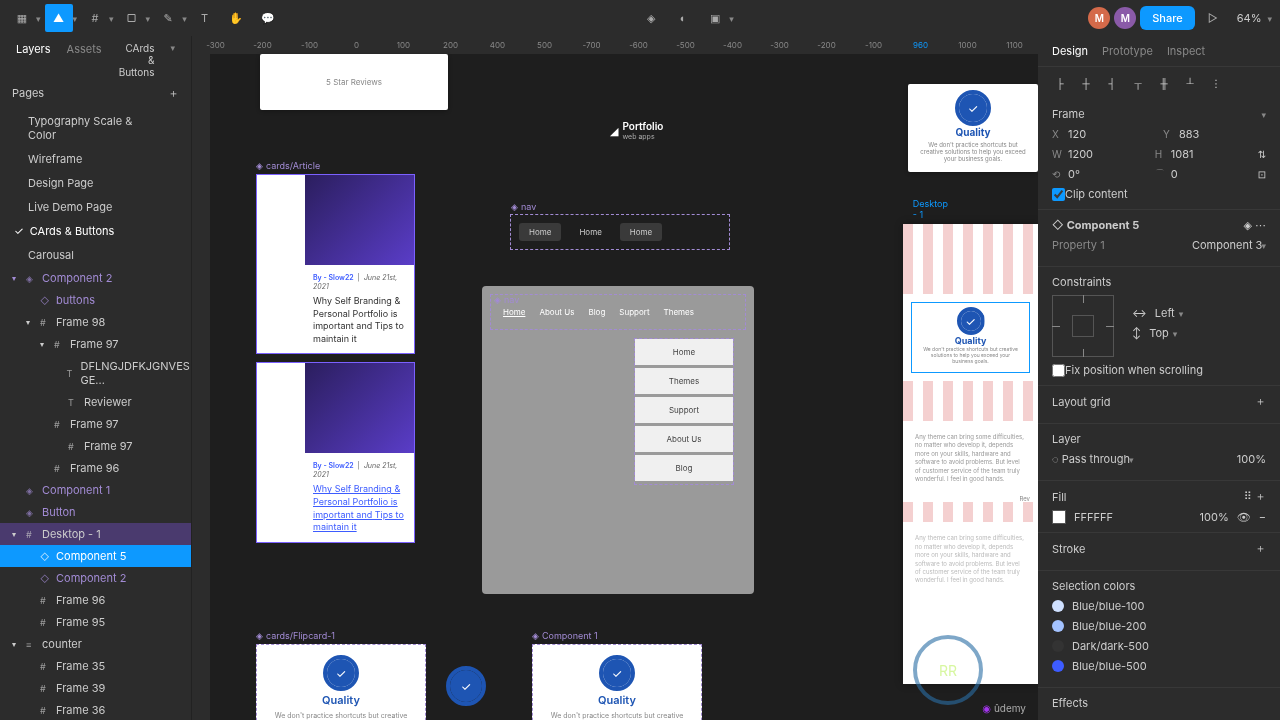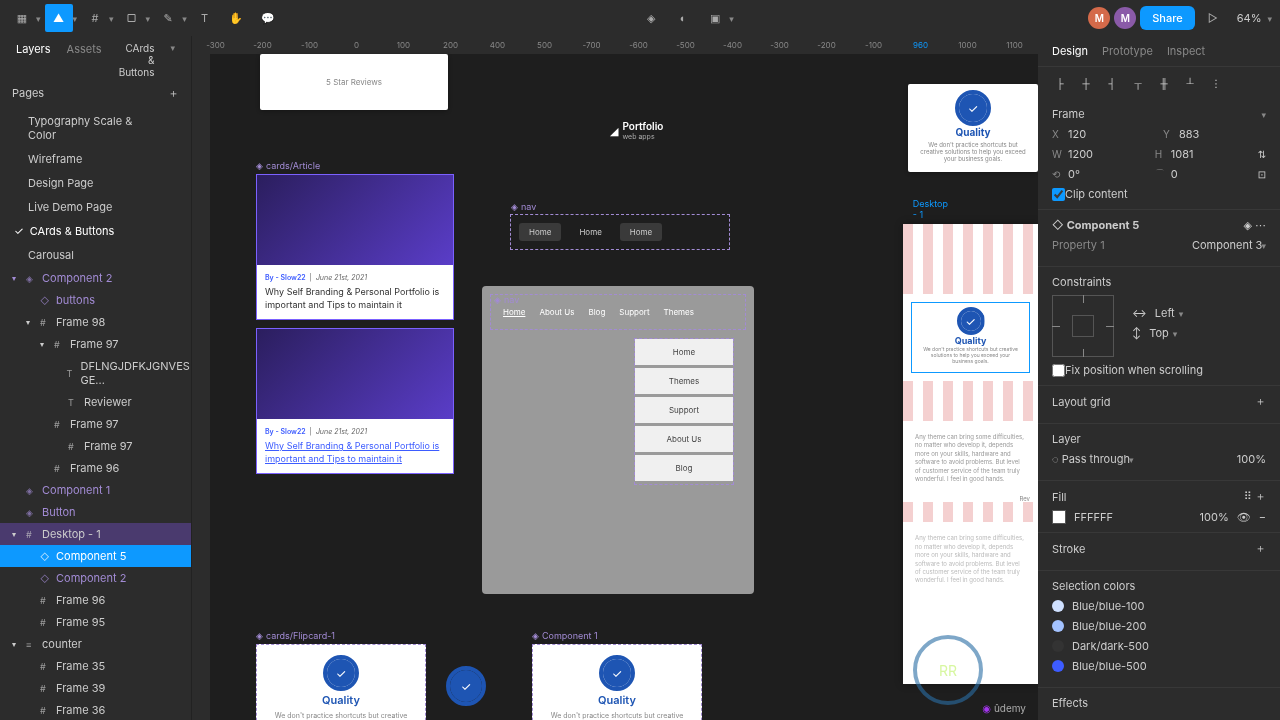--- a/index.html
+++ b/index.html
@@ -36,21 +36,21 @@
 .ruler-h{position:absolute;top:0;left:0;right:0;height:18px;background:#2c2c2c;display:flex;color:#888;font-size:8px;align-items:center;}
 .ruler-h span{flex:1;text-align:center;}
 .ruler-h span.hl{color:#0d99ff;}
 .ruler-v{position:absolute;top:18px;bottom:0;left:0;width:18px;background:#2c2c2c;}
 .stage{position:absolute;inset:18px 0 0 18px;}
 .art{position:absolute;}
 .mini-card{background:#fff;border-radius:2px;box-shadow:0 1px 4px rgba(0,0,0,.3);}
 .frame-label{position:absolute;top:-14px;left:0;font-size:9px;color:#a28bd4;display:flex;align-items:center;gap:3px;}
 .frame-label.blue{color:#0d99ff;}
 
-.article{width:198px;background:#fff;border:1px solid #7b61ff;}
+.article{width:159px;background:#fff;border:1px solid #7b61ff;padding-left:48px;}
 .article img,.aimg{height:90px;background:linear-gradient(135deg,#2b1e5e,#5a3dc8);display:flex;align-items:center;justify-content:center;font-size:8px;color:#bbb;}
 .abody{padding:8px;}
 .ameta{font-size:7px;color:#666;}
 .ameta b{color:#3d5cff;font-weight:600;}
 .atitle{font-size:9px;color:#333;line-height:1.4;margin-top:4px;}
 .article.variant .atitle{color:#3d5cff;text-decoration:underline;}
 
 .nav-comp{width:220px;border:1px dashed #a28bd4;padding:8px;}
 .nav-pill{display:flex;gap:8px;align-items:center;}
 .nav-a{padding:4px 10px;font-size:8px;color:#ccc;border-radius:3px;}

